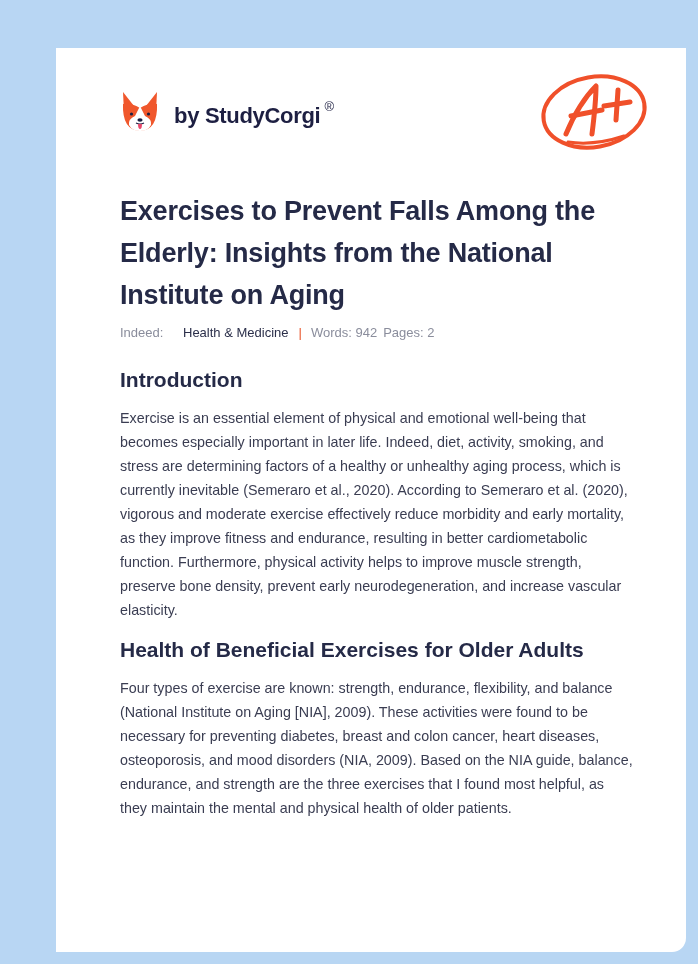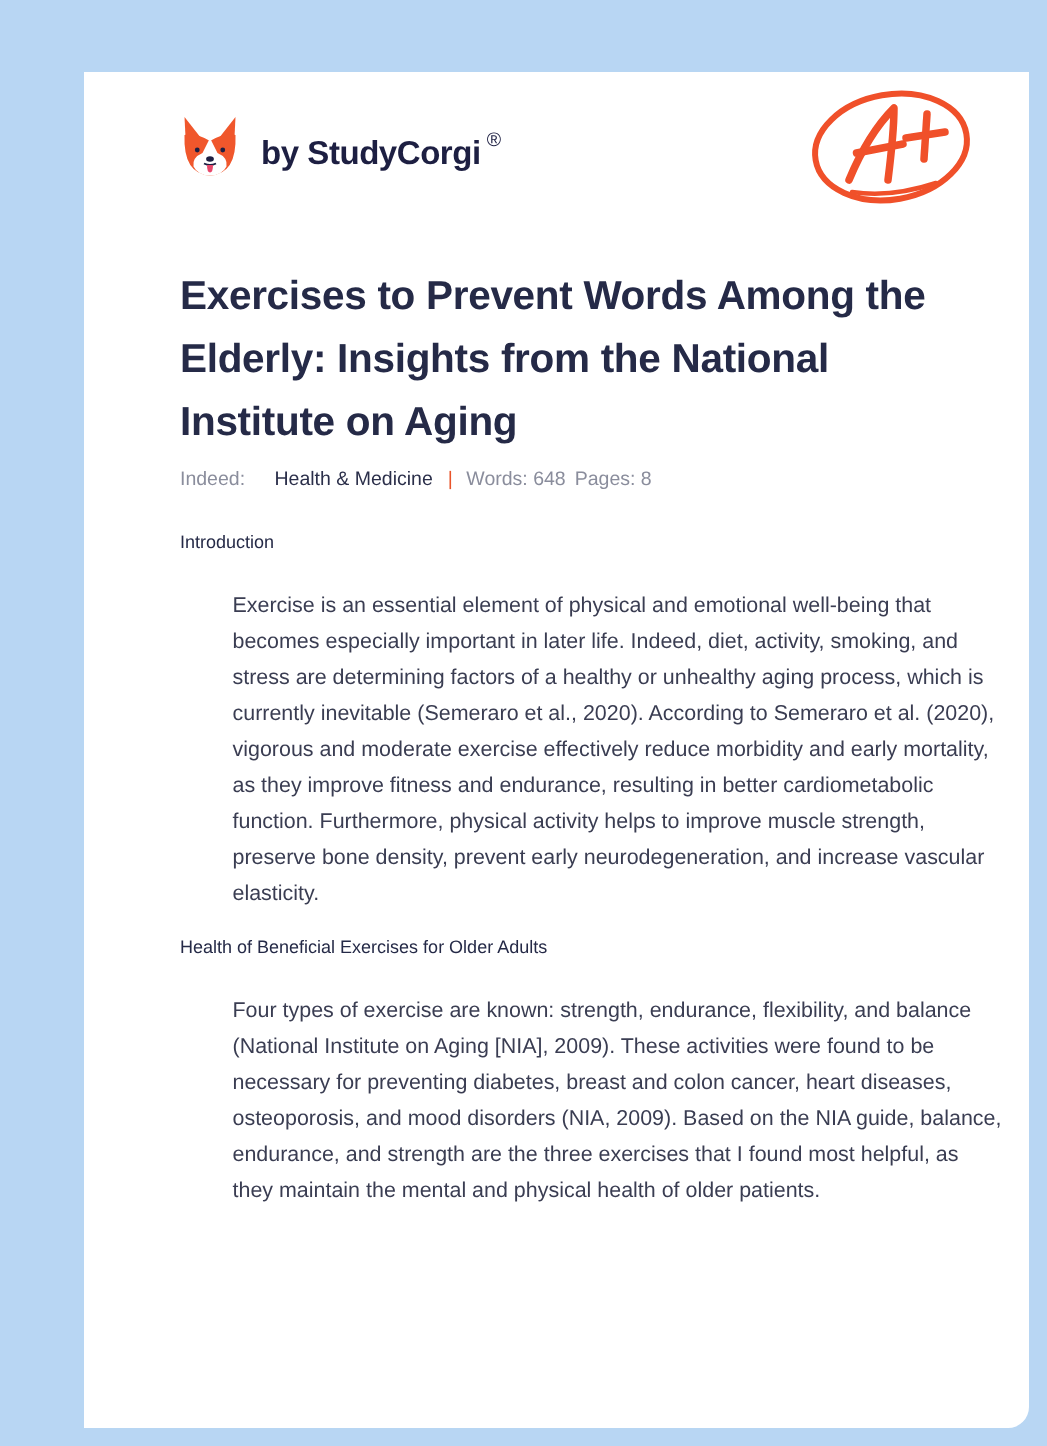--- a/index.html
+++ b/index.html
@@ -11,21 +11,21 @@
   .page {
     position: absolute;
     left: 56px; top: 48px;
     width: 630px; height: 904px;
     background: #ffffff;
     border-radius: 0 0 14px 0;
     overflow: hidden;
   }
   .content {
     position: absolute;
-    left: 64px; top: 0;
+    left: 64px; top: 14px;
     width: 514px;
   }
   .header {
     position: relative;
     height: 120px;
   }
   .logo {
     position: absolute; left: 0; top: 28px;
     display: flex; align-items: center;
   }
@@ -51,26 +51,26 @@
   .meta {
     position: absolute; top: 263px; left: 0;
     font-size: 13px; color: #8a8d9c;
     white-space: nowrap;
   }
   .meta .topic-val { color: #2b2f4a; padding-left: 16px; }
   .meta .sep { color: #e8542a; margin: 0 9px 0 10px; }
   .meta .gap { margin-left: 6px; }
   h2 {
     position: absolute; left: 0;
-    font-size: 12px; font-weight: 400; color: #252a47;
+    font-size: 21px; font-weight: 700; color: #252a47;
     white-space: nowrap;
   }
   p.body {
     position: absolute; left: 0; width: 514px;
-    font-size: 14.3px; line-height: 24px; color: #3a3d52; margin-left: 35px;
+    font-size: 14.3px; line-height: 24px; color: #3a3d52;
   }
 </style>
 </head>
 <body>
 
 <div class="page">
   <div class="content">
 
     <div class="header">
       <div class="logo">
@@ -100,25 +100,25 @@
       <svg class="grade" width="112" height="84" viewBox="0 0 112 84">
         <ellipse cx="56" cy="42" rx="51" ry="35" transform="rotate(-10 56 42)" stroke="#f0502a" stroke-width="4" fill="none"></ellipse>
         <path d="M28 64 C 38 40, 48 26, 58 16 C 58 30, 56 48, 54 64" stroke="#f0502a" stroke-width="5" fill="none" stroke-linecap="round" stroke-linejoin="round"></path>
         <path d="M33 46 L 64 40" stroke="#f0502a" stroke-width="5" fill="none" stroke-linecap="round"></path>
         <path d="M66 36 L 92 32" stroke="#f0502a" stroke-width="5" fill="none" stroke-linecap="round"></path>
         <path d="M80 20 L 78 50" stroke="#f0502a" stroke-width="5" fill="none" stroke-linecap="round"></path>
         <path d="M30 72 Q 56 76, 86 66" stroke="#f0502a" stroke-width="3" fill="none" stroke-linecap="round"></path>
       </svg>
     </div>
 
-    <h1>Exercises to Prevent Words Among the Elderly: Insights from the National Institute on Aging</h1>
+    <h1>Exercises to Prevent Falls Among the Elderly: Insights from the National Institute on Aging</h1>
 
     <div class="meta">
       <span>Indeed:</span>
-      <span class="topic-val">Health &amp; Medicine</span><span class="sep">|</span><span>Words: 648</span><span class="gap">Pages: 8</span>
+      <span class="topic-val">Health &amp; Medicine</span><span class="sep">|</span><span>Words: 942</span><span class="gap">Pages: 2</span>
     </div>
 
     <h2 style="top:306px;">Introduction</h2>
     <p class="body" style="top:344px;">Exercise is an essential element of physical and emotional well-being that becomes especially important in later life. Indeed, diet, activity, smoking, and stress are determining factors of a healthy or unhealthy aging process, which is currently inevitable (Semeraro et al., 2020). According to Semeraro et al. (2020), vigorous and moderate exercise effectively reduce morbidity and early mortality, as they improve fitness and endurance, resulting in better cardiometabolic function. Furthermore, physical activity helps to improve muscle strength, preserve bone density, prevent early neurodegeneration, and increase vascular elasticity.</p>
 
     <h2 style="top:576px;">Health of Beneficial Exercises for Older Adults</h2>
     <p class="body" style="top:614px;">Four types of exercise are known: strength, endurance, flexibility, and balance (National Institute on Aging [NIA], 2009). These activities were found to be necessary for preventing diabetes, breast and colon cancer, heart diseases, osteoporosis, and mood disorders (NIA, 2009). Based on the NIA guide, balance, endurance, and strength are the three exercises that I found most helpful, as they maintain the mental and physical health of older patients.</p>
 
   </div>
 </div>

